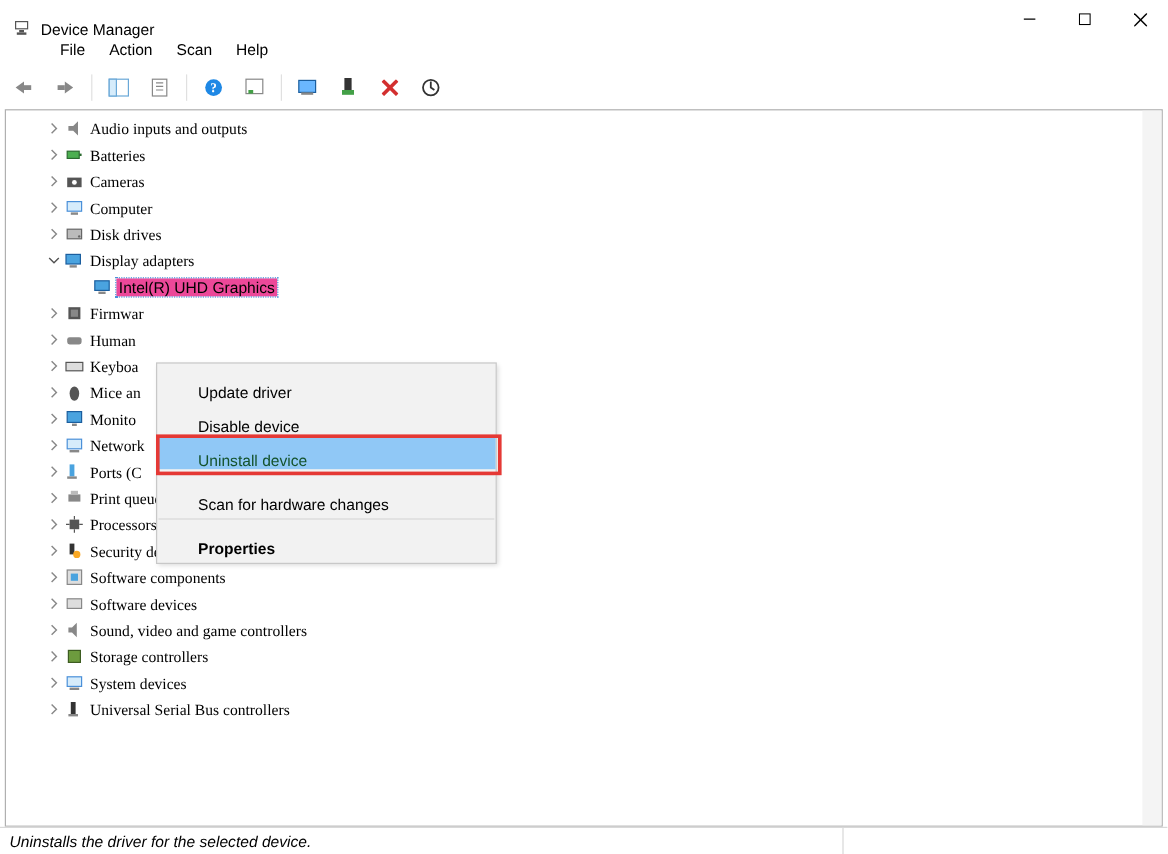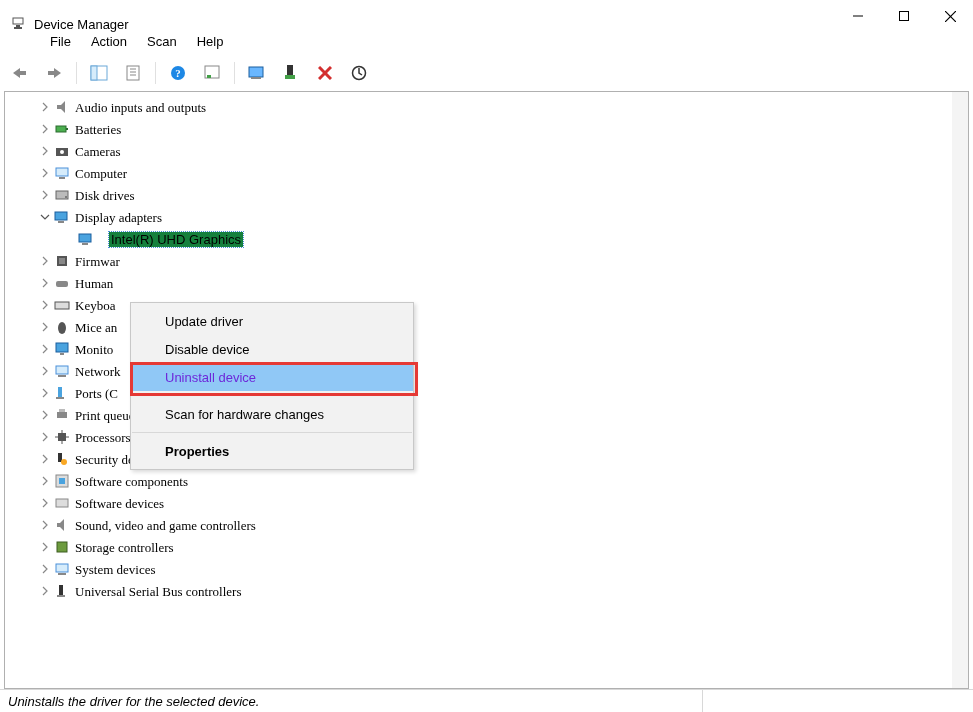--- a/index.html
+++ b/index.html
@@ -46,36 +46,36 @@
     background:#fff;
     position:relative;
   }
   .tree{padding:4px 0 4px 8px;line-height:1;}
   .node{display:flex;align-items:center;height:22px;position:relative;}
   .chv{width:16px;display:flex;align-items:center;justify-content:center;color:#5b5b5b;}
   .chv svg{display:block;}
   .node-icon{width:18px;height:18px;display:flex;align-items:center;justify-content:center;margin-right:2px;}
   .node-icon svg{display:block;}
   .node-label{font-size:13px;padding:1px 2px;}
-  .sel .node-label{background:#15803d;outline:1px dotted #4a90d9;margin-left:12px;}
+  .sel .node-label{background:#ec4899;outline:1px dotted #4a90d9;}
   .indent-1{padding-left:24px;font-family:Liberation Serif, serif;}
   .indent-2{padding-left:48px;}
   
   .ctx{
     position:absolute;
     left:130px; top:302px;
     width:282px;
     background:#f2f2f2;
     border:1px solid #c8c8c8;
     box-shadow:2px 2px 4px rgba(0,0,0,0.15);
     padding:4px 0;
     z-index:10;
   }
-  .ctx-item{height:28px;display:flex;align-items:center;padding:0 14px 0 34px;font-size:13px;}
-  .ctx-item.hover{background:#90c8f6;color:#6d28d9;}
+  .ctx-item{height:28px;display:flex;align-items:flex-end;padding:0 14px 0 34px;font-size:13px;}
+  .ctx-item.hover{background:#90c8f6;color:#14532d;}
   .ctx-item.bold{font-weight:700;}
   .ctx-sep{height:1px;background:#d8d8d8;margin:4px 1px;}
   .ctx-highlight{position:absolute;border:3px solid #e53935;pointer-events:none;z-index:11;}
   
   .statusbar{
     height:22px;
     border-top:1px solid #d8d8d8;
     display:flex;align-items:center;
     padding:0 8px;
     font-size:13px;

